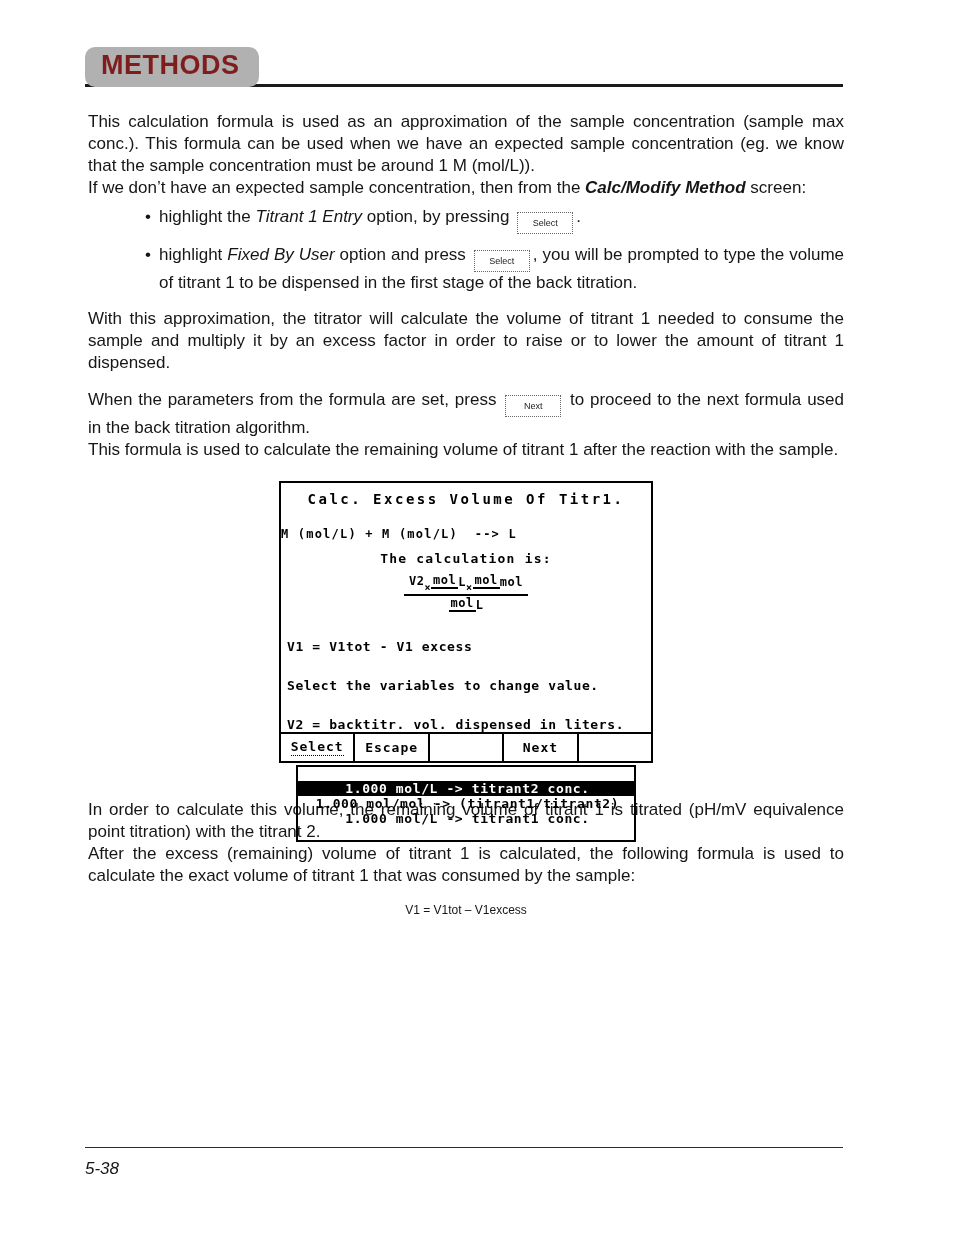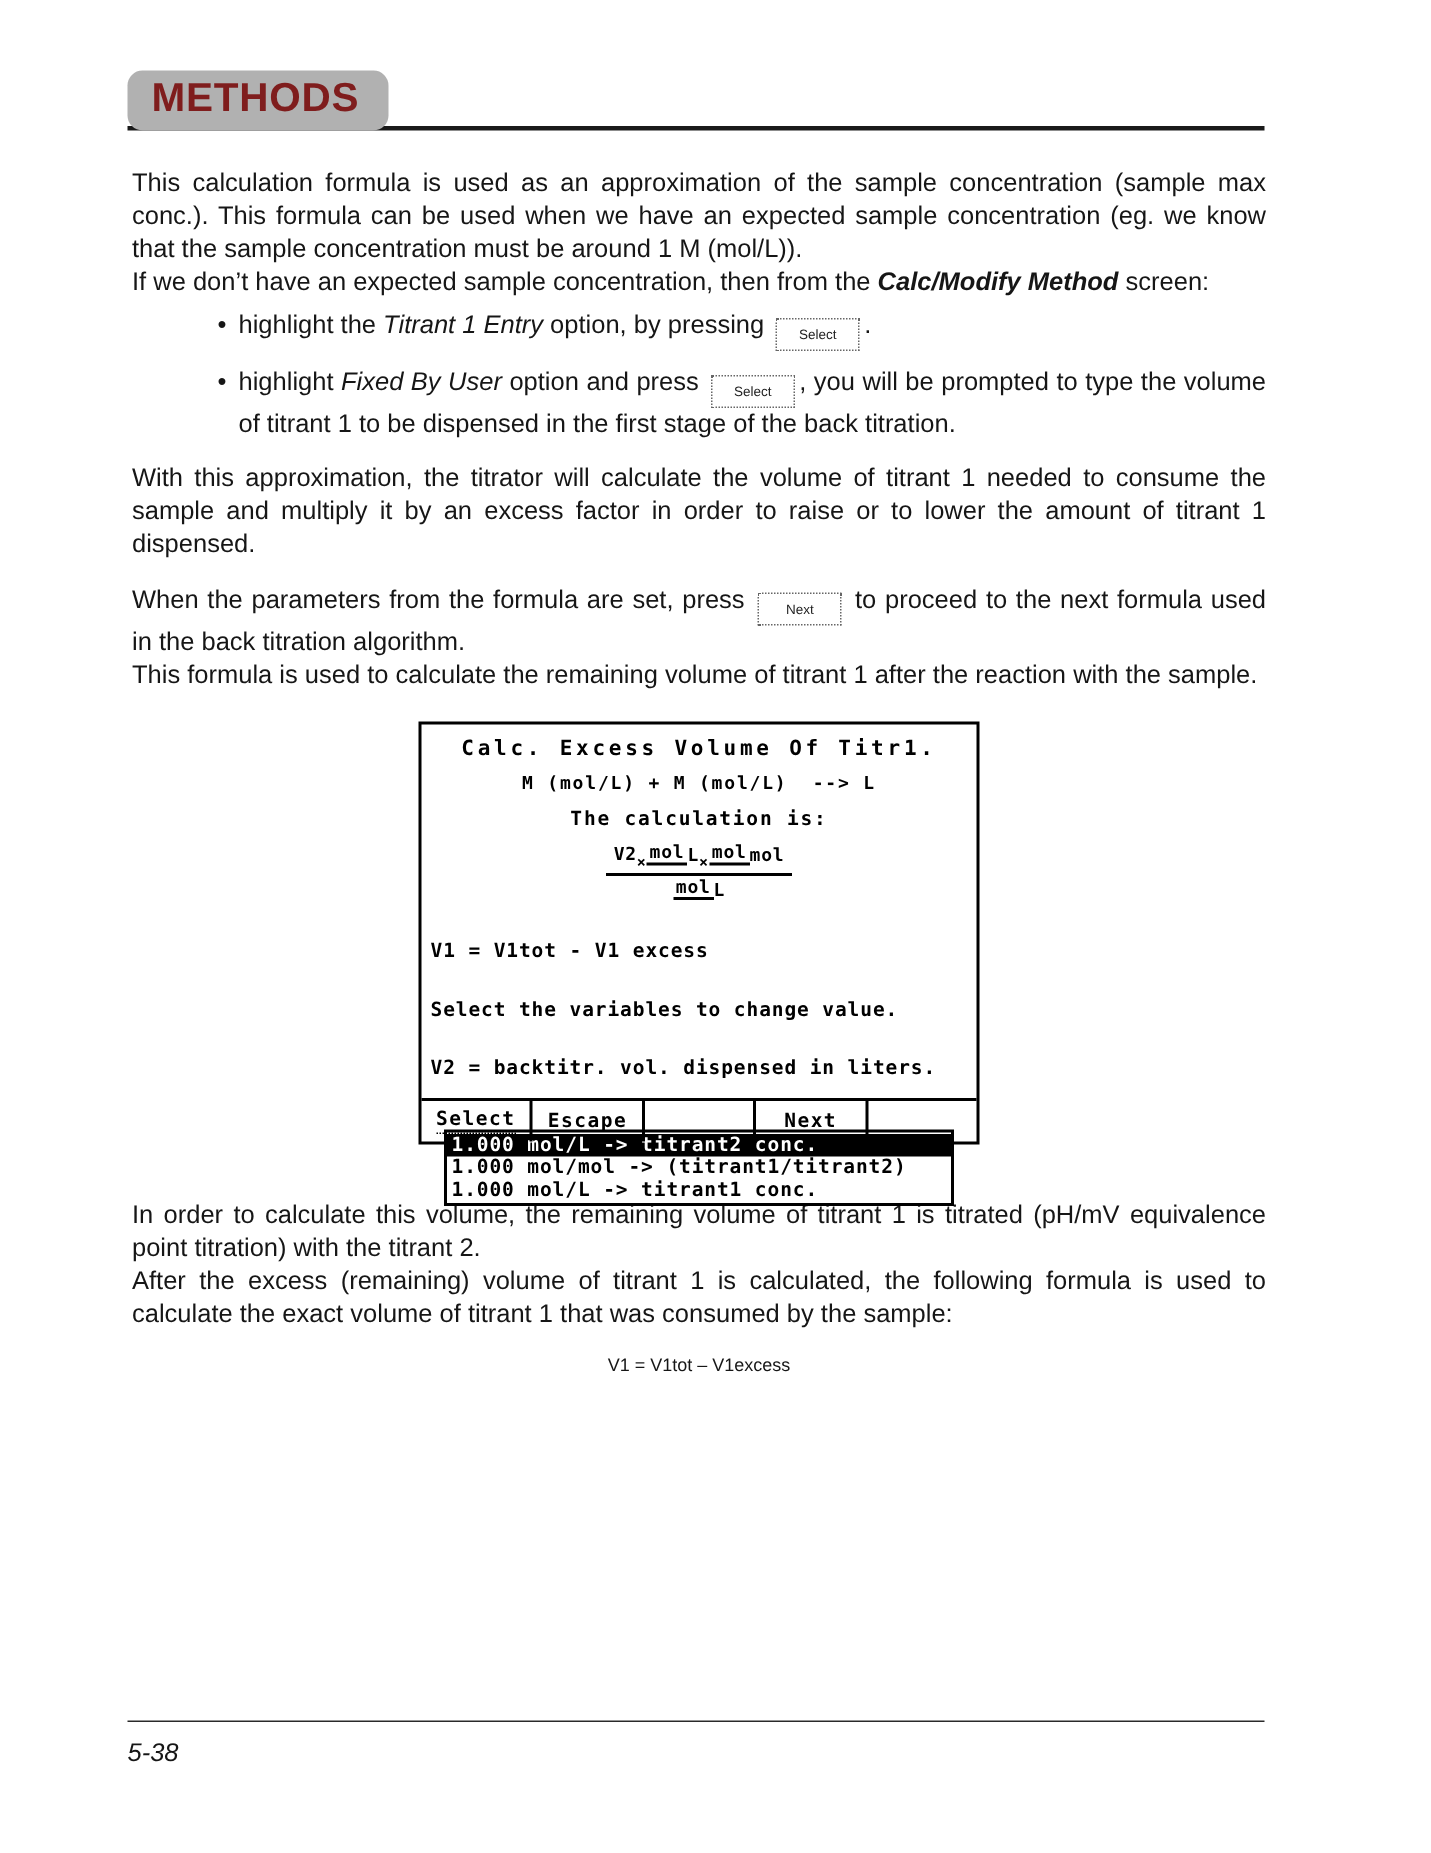--- a/index.html
+++ b/index.html
@@ -31,33 +31,33 @@
   }
   .p-gap{margin-top:15px;}
   .formula{margin-top:16px;text-align:center;font-size:12px;}
   
   .lcd{
     position:relative;width:370px;height:278px;border:2px solid #000;margin:20px auto 0;
     background:#fff;font-family:"DejaVu Sans Mono","Liberation Mono",monospace;
     font-weight:700;color:#000;
   }
   .lcd-title{text-align:center;margin-top:8px;font-size:14px;letter-spacing:2.5px;white-space:pre;}
-  .lcd-reaction{text-align:center;margin-top:8px;font-size:12px;letter-spacing:1.2px;white-space:pre;}
+  .lcd-reaction{margin-top:20px;font-size:12px;letter-spacing:1.2px;white-space:pre;}
   .lcd-calc{text-align:center;margin-top:10px;font-size:13px;letter-spacing:1.2px;white-space:pre;}
   .fracwrap{text-align:center;margin-top:4px;}
   .frac{display:inline-flex;flex-direction:column;align-items:center;font-size:12px;letter-spacing:0.5px;}
   .fr-top{display:flex;align-items:flex-start;padding:0 5px;}
   .times{font-size:10px;margin-top:8px;}
   .mini{display:inline-flex;flex-direction:row;align-items:center;}
   .mn{border-bottom:2px solid #000;padding:0 2px;line-height:13px;}
   .md{line-height:12px;}
   .fr-bar{align-self:stretch;height:2px;background:#000;margin-top:1px;}
   .den{margin-top:1px;}
   .lcd-lines{margin-top:2px;padding-left:6px;font-size:13px;letter-spacing:0.6px;line-height:13px;white-space:pre;}
-  .lcd-list{width:336px;margin:8px auto 0;border:2px solid #000;padding:1px 0;}
+  .lcd-list{width:336px;margin:8px auto 0;border:2px solid #000;padding:14px 0;text-align:center;}
   .lrow{font-size:13px;letter-spacing:0.6px;line-height:15px;padding-left:3px;white-space:pre;}
   .lrow.selected{background:#000;color:#fff;}
   .softkeys{position:absolute;left:0;right:0;bottom:0;height:27px;border-top:2px solid #000;display:flex;}
   .sk{flex:1;display:flex;align-items:center;justify-content:center;font-size:13px;letter-spacing:1px;}
   .sk + .sk{border-left:2px solid #000;}
   .sk-label.dotted{border-bottom:1px dotted #000;padding-bottom:1px;}
   
   .footer{position:absolute;left:85px;width:758px;top:1147px;font-style:italic;}
   .footer-rule{height:1px;background:#2a2a2a;}
   .page-number{margin-top:11px;font-size:17px;color:#161616;}

